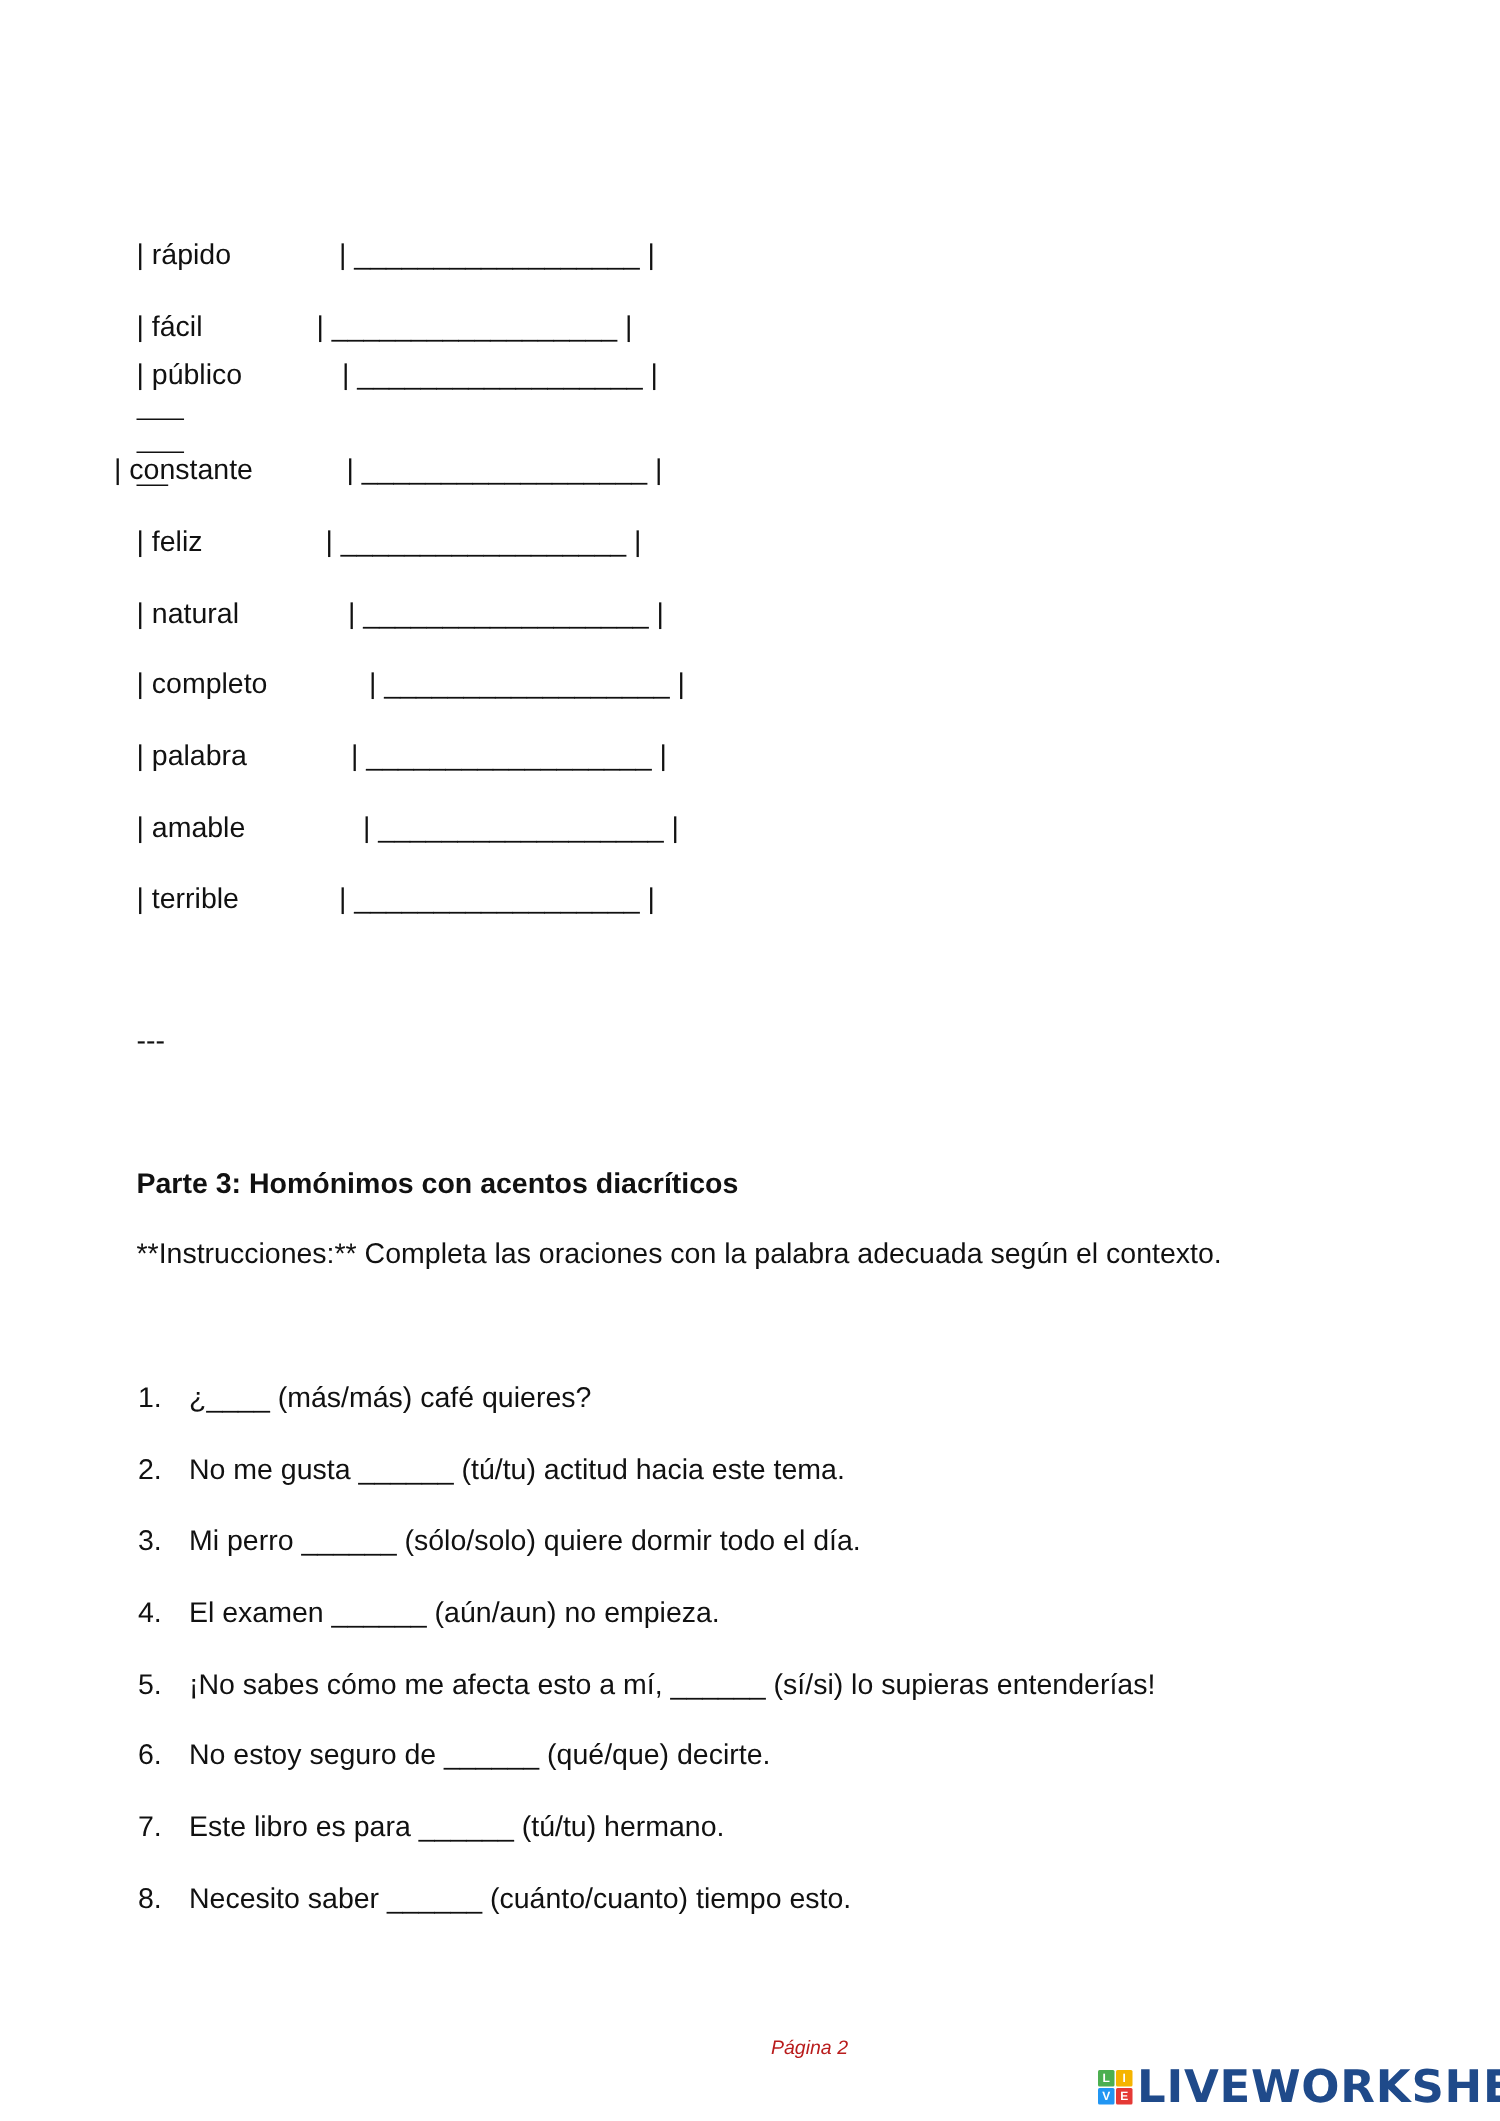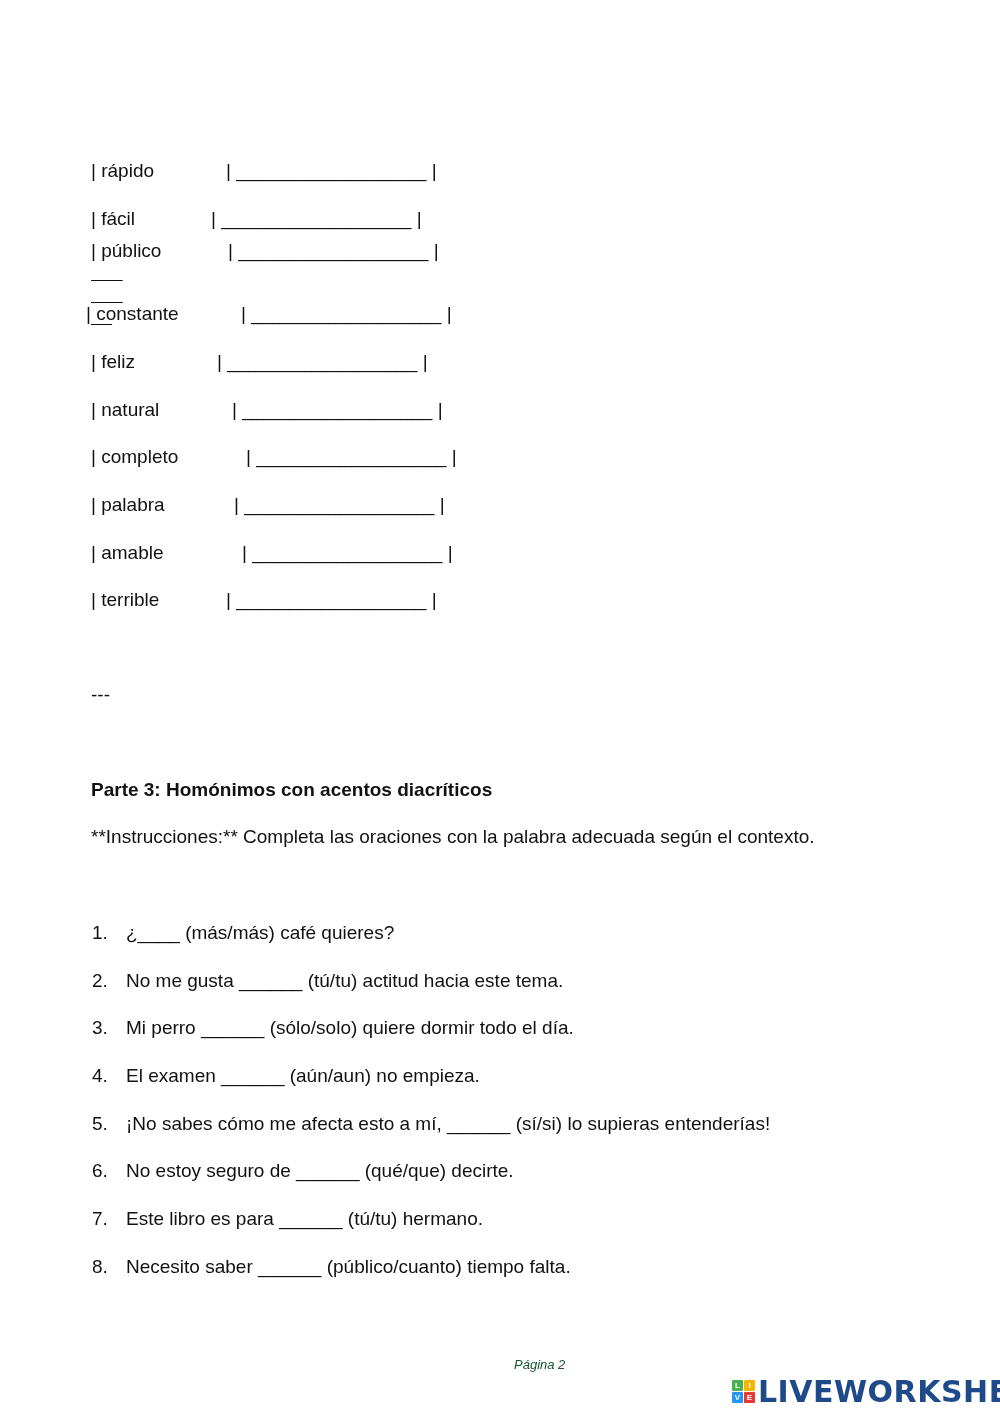--- a/index.html
+++ b/index.html
@@ -10,21 +10,21 @@
   .abs { position: absolute; white-space: pre; margin-left: 40px; }
   .row { font-size: 19px; line-height: 22px; }
   .row .word { position: absolute; left: 0; top: 0; }
   .row .blank { position: absolute; top: 0; }
   .dash { font-size: 19px; }
   .heading { font-size: 19px; font-weight: bold; }
   .instr { font-size: 19px; }
   .q { font-size: 19px; line-height: 22px; }
   .q .num { position: absolute; left: 0; top: 0; }
   .q .txt { position: absolute; left: 34px; top: 0; }
-  .footer-page { font-size: 13px; font-style: italic; color: #14532d; }
+  .footer-page { font-size: 13px; font-style: italic; color: #b91c1c; }
   .logo { display: flex; align-items: center; }
   .logo-grid { display: grid; grid-template-columns: 11px 11px; grid-template-rows: 11px 11px; gap: 1px; margin-right: 3px; }
   .logo-grid span { display: flex; align-items: center; justify-content: center; font-size: 8px; font-weight: bold; color: #fff; border-radius: 1px; }
   .logo-text { font-size: 30px; font-weight: bold; color: #1f4a8a; letter-spacing: 0.5px; font-family: "DejaVu Sans", sans-serif; }
 </style>
 </head>
 <body>
 
 <div>
 
@@ -34,21 +34,21 @@
       <span class="blank" style="left:135px;">| __________________ |</span>
     </div>
     <div class="abs row" style="left:51px;top:208px;width:400px;height:22px;">
       <span class="word">| fácil</span>
       <span class="blank" style="left:120px;">| __________________ |</span>
     </div>
     <div class="abs row" style="left:51px;top:240px;width:400px;height:22px;text-decoration:underline;">
       <span class="word">| público</span>
       <span class="blank" style="left:137px;">| __________________ |</span>
     </div>
-    <div class="abs row" style="left:46px;top:303px;width:400px;height:22px;text-align:right;">
+    <div class="abs row" style="left:36px;top:303px;width:400px;height:22px;text-align:right;">
       <span class="word">| constante</span>
       <span class="blank" style="left:155px;">| __________________ |</span>
     </div>
     <div class="abs row" style="left:51px;top:351px;width:400px;height:22px;">
       <span class="word">| feliz</span>
       <span class="blank" style="left:126px;">| __________________ |</span>
     </div>
     <div class="abs row" style="left:51px;top:399px;width:400px;height:22px;">
       <span class="word">| natural</span>
       <span class="blank" style="left:141px;">| __________________ |</span>
@@ -100,21 +100,21 @@
     <div class="abs q" style="left:52px;top:1160px;width:800px;height:22px;">
       <span class="num">6.</span>
       <span class="txt">No estoy seguro de ______ (qué/que) decirte.</span>
     </div>
     <div class="abs q" style="left:52px;top:1208px;width:800px;height:22px;">
       <span class="num">7.</span>
       <span class="txt">Este libro es para ______ (tú/tu) hermano.</span>
     </div>
     <div class="abs q" style="left:52px;top:1256px;width:800px;height:22px;">
       <span class="num">8.</span>
-      <span class="txt">Necesito saber ______ (público/cuanto) tiempo falta.</span>
+      <span class="txt">Necesito saber ______ (cuánto/cuanto) tiempo esto.</span>
     </div>
   </div>
 
   <div class="abs footer-page" style="left:474px;top:1357px;">Página 2</div>
 
   <div class="abs logo" style="left:692px;top:1374px;">
     <div class="logo-grid">
       <span style="background:#4caf50;">L</span>
       <span style="background:#f5b400;">I</span>
       <span style="background:#2196f3;">V</span>

